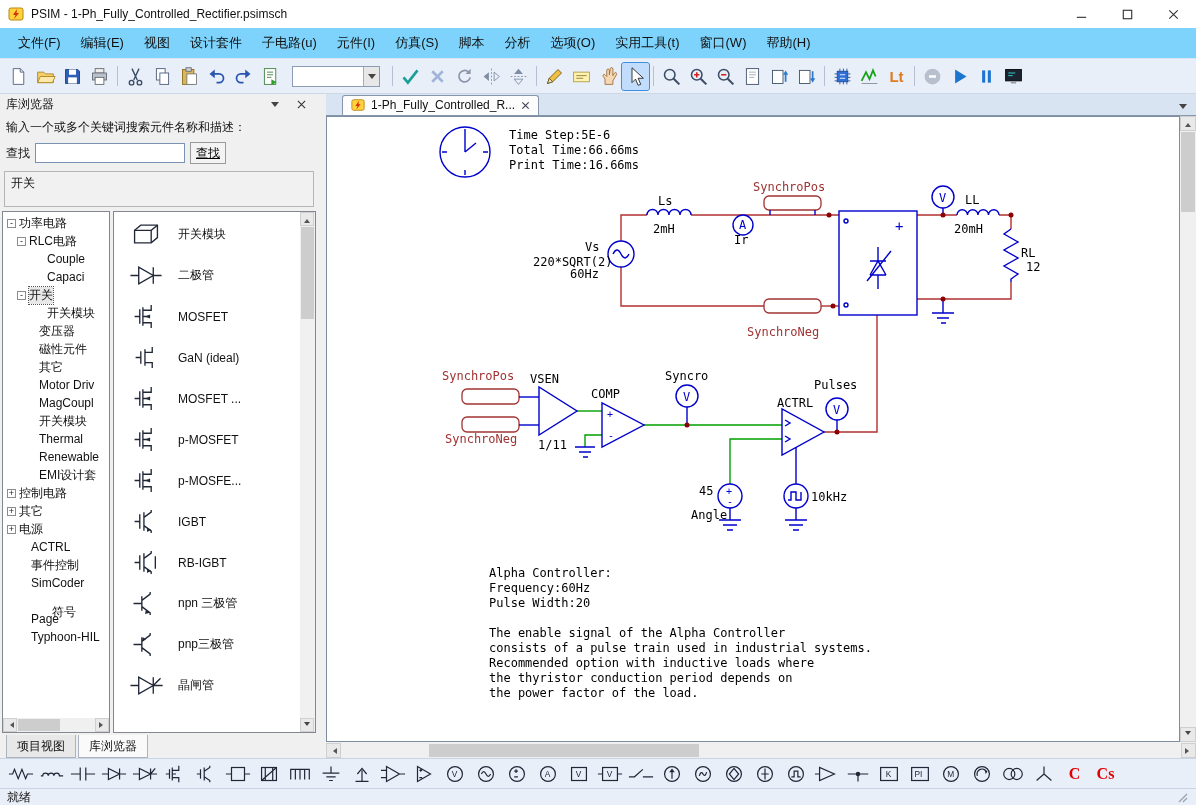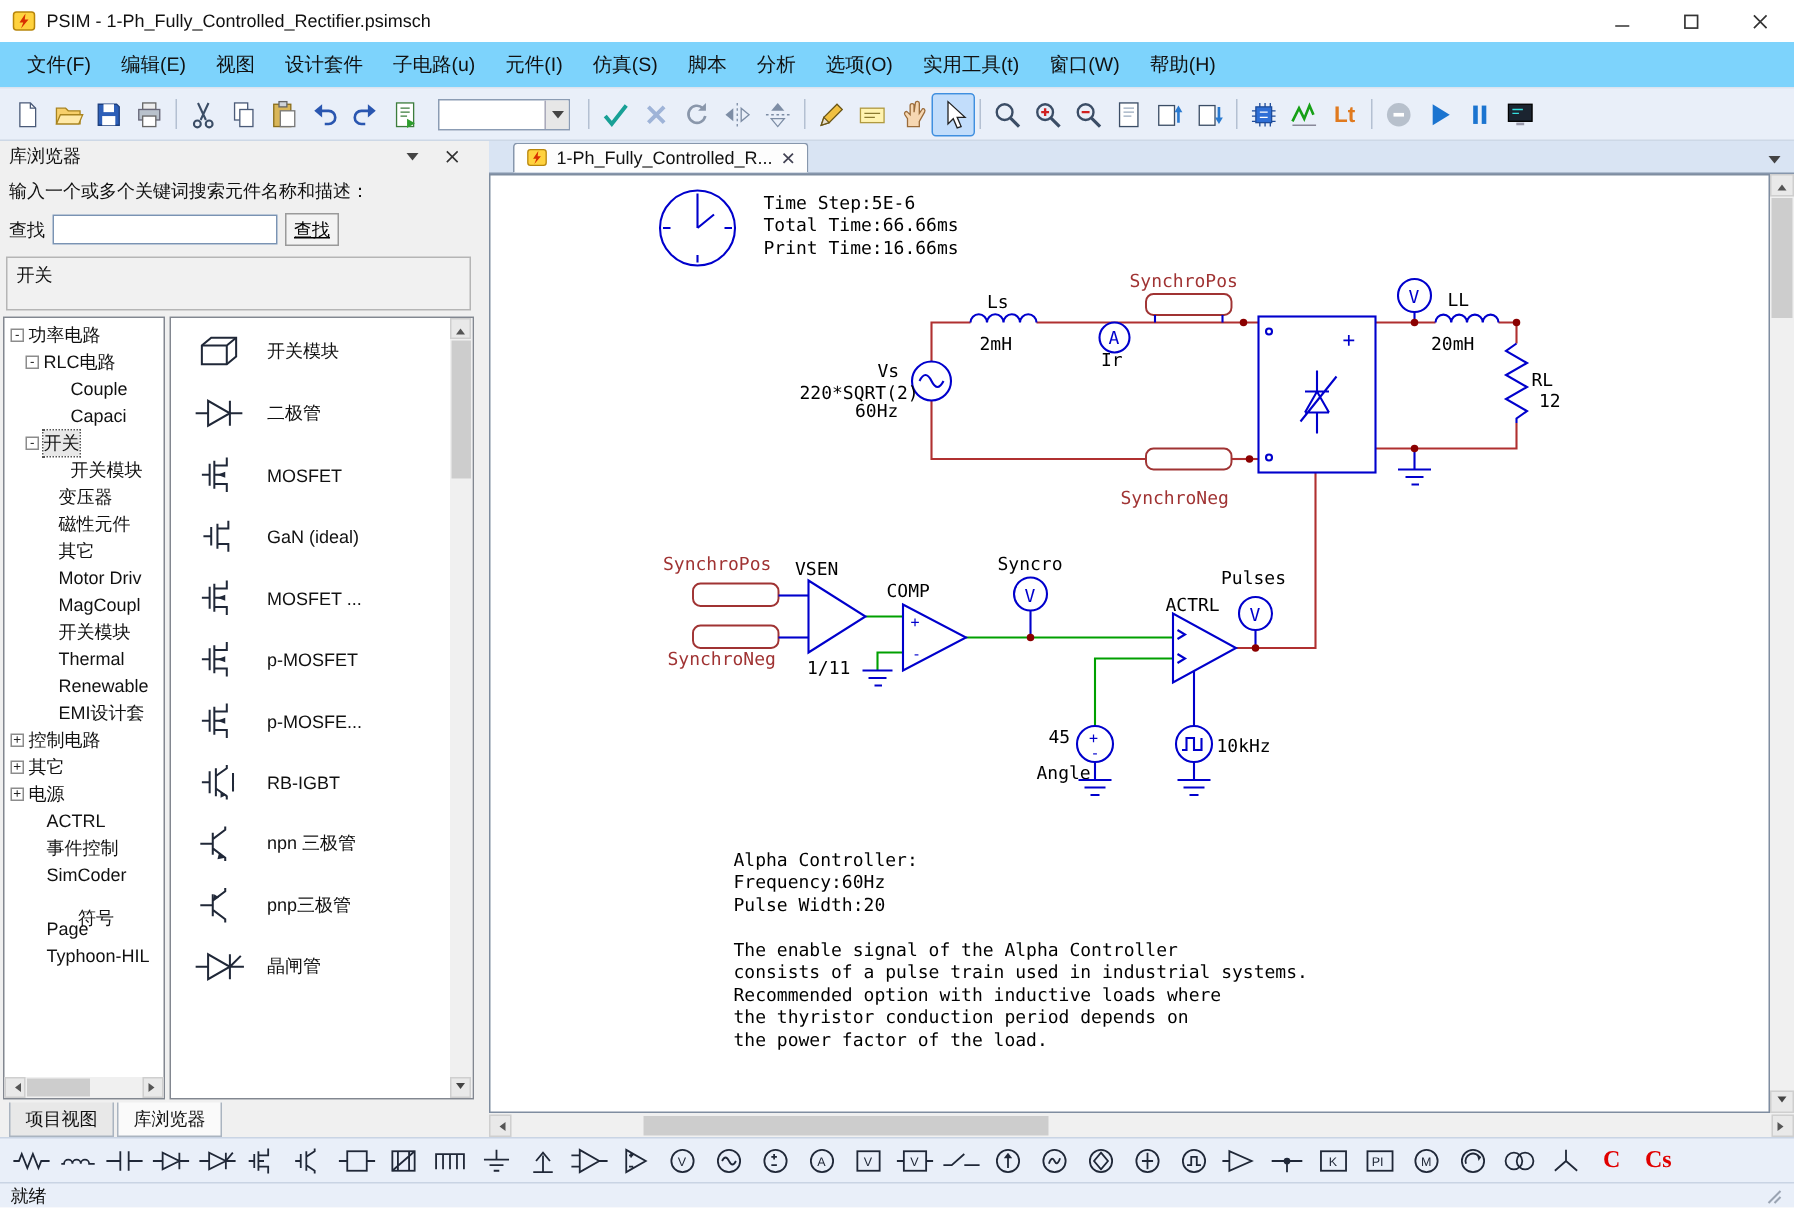--- a/index.html
+++ b/index.html
@@ -869,20 +869,28 @@
 
               <div class="comp-row">
                 <span class="comp-icon">
                   <svg viewBox="0 0 34 26">
                     <use href="#lib-mosfet"></use>
                   </svg>
                 </span>
                 <span class="comp-label">p-MOSFE...</span>
               </div>
 
+              <div class="comp-row">
+                <span class="comp-icon">
+                  <svg viewBox="0 0 34 26">
+                    <use href="#lib-igbt"></use>
+                  </svg>
+                </span>
+                <span class="comp-label">IGBT</span>
+              </div>
 
               <div class="comp-row">
                 <span class="comp-icon">
                   <svg viewBox="0 0 34 26">
                     <use href="#lib-rbigbt"></use>
                   </svg>
                 </span>
                 <span class="comp-label">RB-IGBT</span>
               </div>
 

